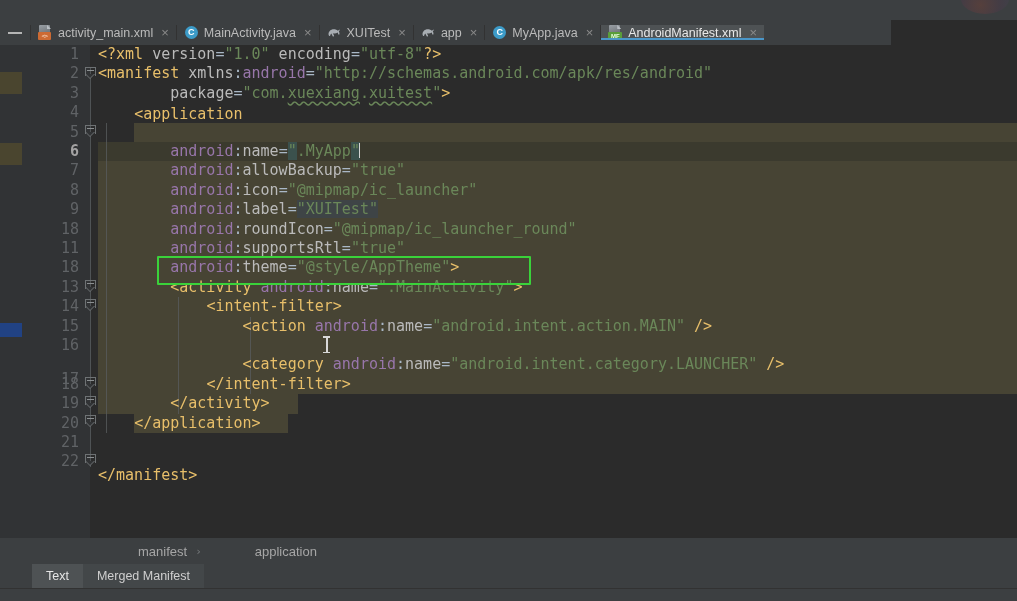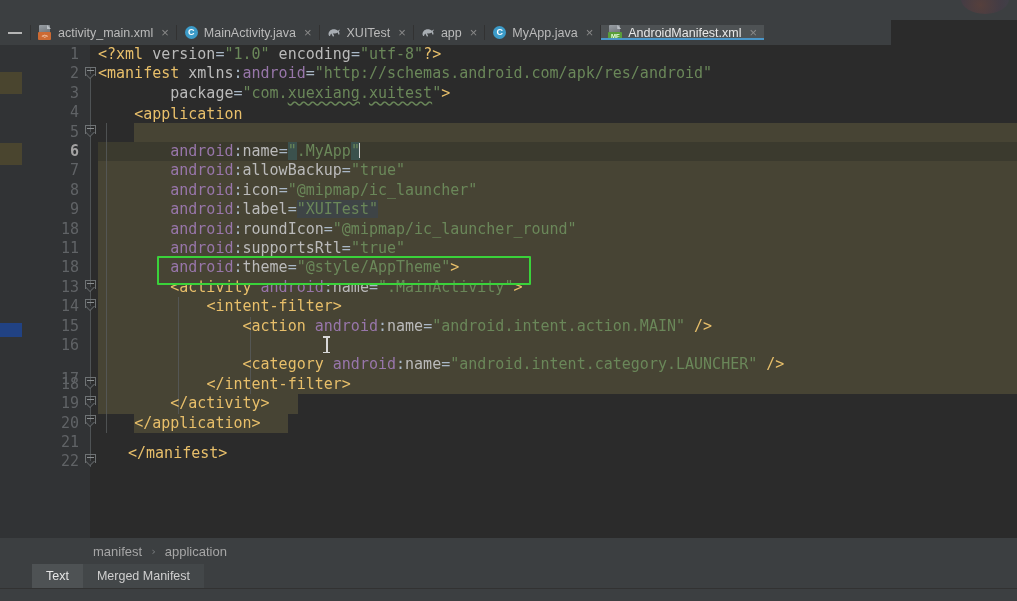--- a/index.html
+++ b/index.html
@@ -197,20 +197,21 @@
 
   
   .breadcrumb {
     position:absolute; left:0; top:538px; width:1017px; height:26px;
     background:#3c3f41; display:flex; align-items:center;
   }
   .breadcrumb .spacer { width:90px; height:26px; }
   .crumb {
     color:#a6a6a6; font-size:13px; font-family:"Liberation Sans", sans-serif;
     padding:0 3px;
+    margin-left:45px;
   }
   .crumb-sep { color:#777a7c; font-size:11px; padding:0 5px; }
 
   
   .bottombar {
     position:absolute; left:0; top:564px; width:1017px; height:24px;
     background:#3c3f41; display:flex; align-items:stretch;justify-content:space-between;
   }
   .bottombar .lead { width:32px; background:#3c3f41; }
   .btab {
@@ -418,21 +419,21 @@
       <div class="ln" style="top:271.6px;left:0px;">                <span class="t-tag">&lt;action</span><span class="t-ns"> android</span><span class="t-punct">:</span><span class="t-attr">name</span><span class="t-eq">=</span><span class="t-val">"android.intent.action.MAIN"</span><span class="t-tag"> /&gt;</span></div>
 
       <div class="ln" style="top:310.4px;left:0px;">                <span class="t-tag">&lt;category</span><span class="t-ns"> android</span><span class="t-punct">:</span><span class="t-attr">name</span><span class="t-eq">=</span><span class="t-val">"android.intent.category.LAUNCHER"</span><span class="t-tag"> /&gt;</span></div>
 
       <div class="ln" style="top:329.8px;left:0px;">            <span class="t-tag">&lt;/intent-filter&gt;</span></div>
 
       <div class="ln" style="top:349.2px;left:0px;">        <span class="t-tag">&lt;/activity&gt;</span></div>
 
       <div class="ln" style="top:368.6px;left:0px;">    <span class="t-tag">&lt;/application&gt;</span></div>
 
-      <div class="ln" style="top:399px;left:0px;margin-left:30px;"><span class="t-tag">&lt;/manifest&gt;</span></div>
+      <div class="ln" style="top:421px;left:0px;"><span class="t-tag">&lt;/manifest&gt;</span></div>
 
       <div class="ibeam" style="left:225px;top:291px;">
         <span class="stem"></span>
         <span class="cap" style="top:0;"></span>
         <span class="cap" style="bottom:0;"></span>
       </div>
     </div>
 
     <div class="annot-rect" style="left:157px;top:211px;width:374px;height:29px;"></div>
   </div>

